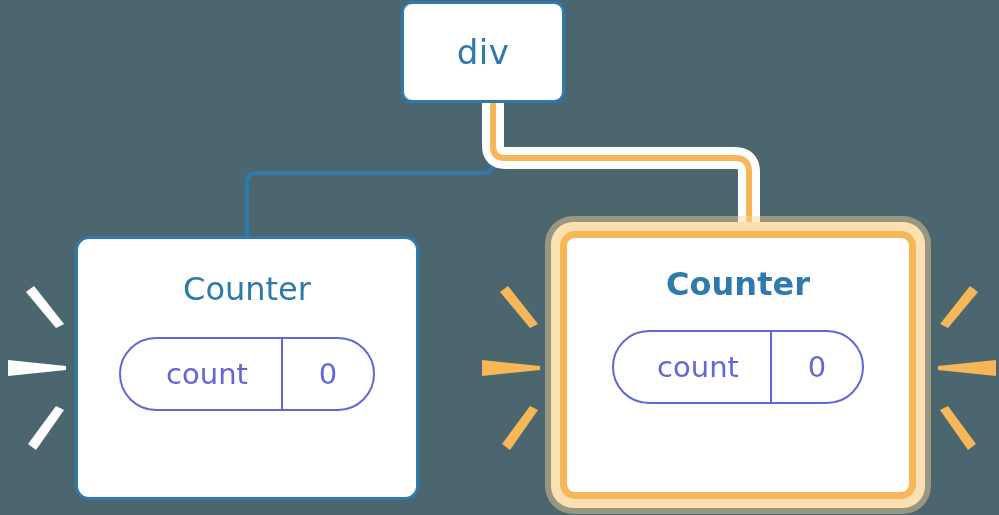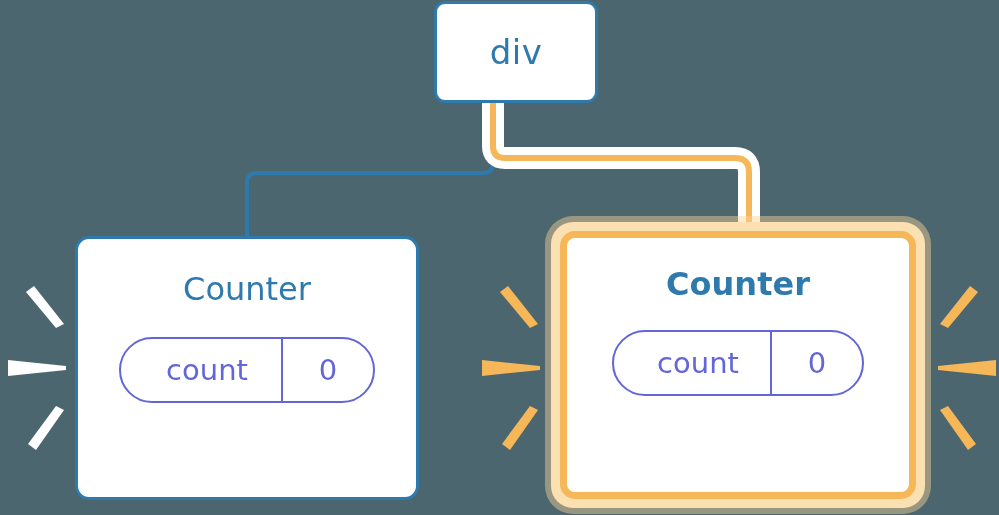--- a/index.html
+++ b/index.html
@@ -25,21 +25,21 @@
     position:absolute;
     background:#ffffff;
     display:flex;
     flex-direction:column;
     align-items:center;
     justify-content:center;
   }
 
   
   #div-node {
-    left:434px; top:1px;
+    left:401px; top:1px;
     width:164px; height:102px;
     border:3px solid #2e7aad;
     border-radius:11px;
     z-index:6;
   }
   #div-node .node-title {
     font-size:34px;
     color:#2e7aad;
     letter-spacing:.5px;
     line-height:1;
@@ -92,21 +92,21 @@
     font-weight:700;
     line-height:1;
   }
 
   
   .pill {
     display:flex;
     align-items:stretch;
     border:2px solid #6366d6;
     border-radius:999px;
-    height:66px;
+    height:74px;
     background:transparent;
   }
   #counter-left .pill { margin-top:32px; width:256px; }
   #counter-right .pill { margin-top:30px; width:252px; }
 
   .pill-key, .pill-val {
     display:flex;
     align-items:center;
     justify-content:center;
     color:#6366d6;

